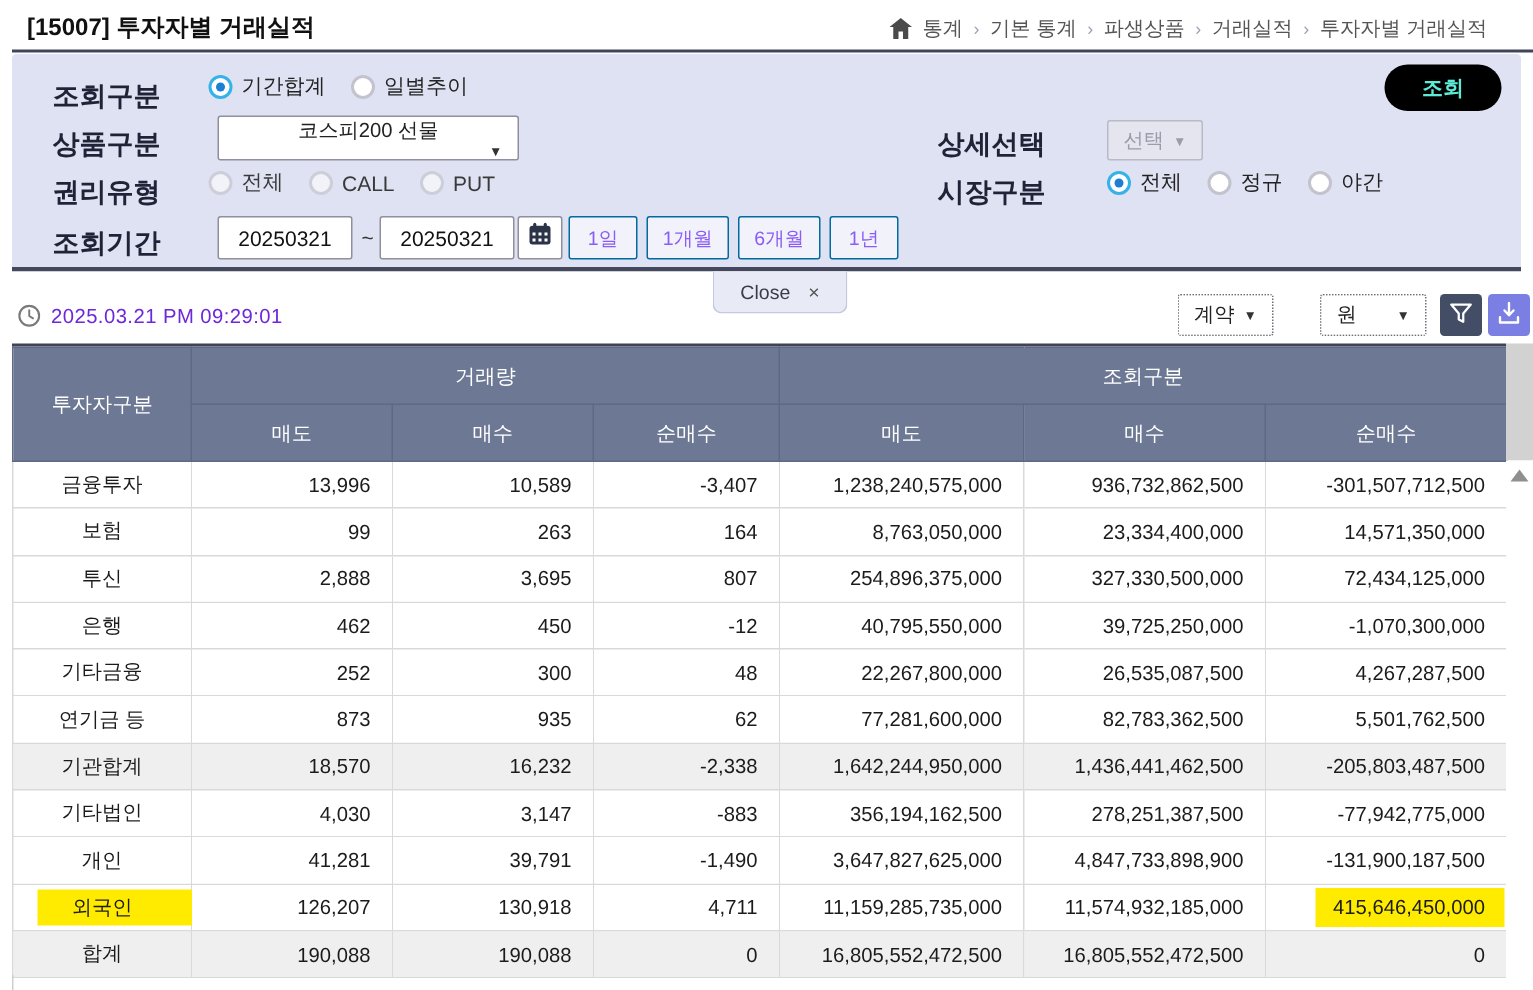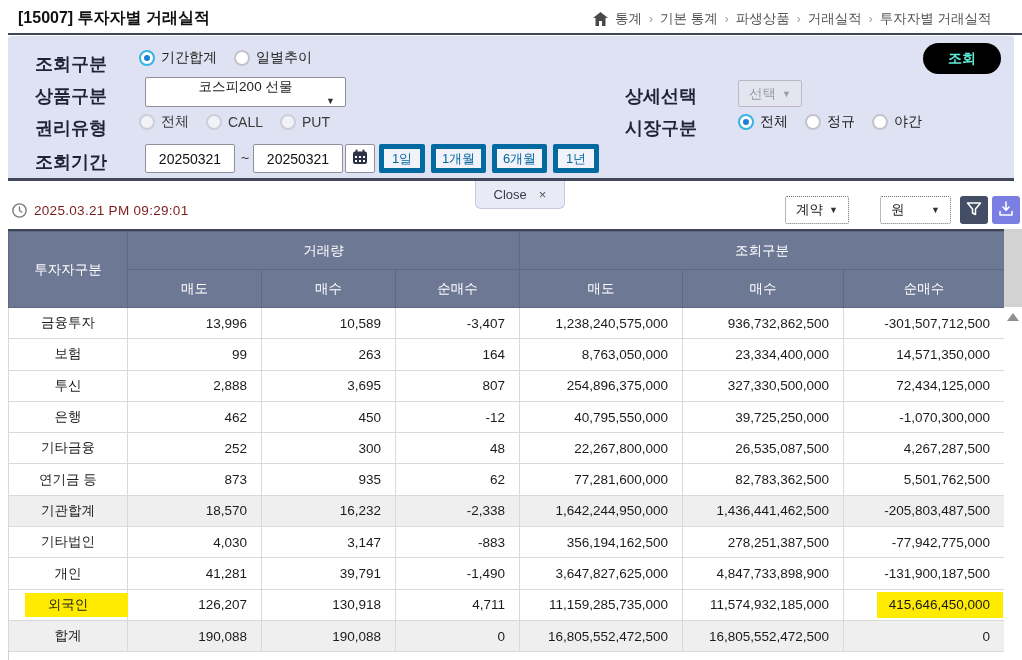--- a/index.html
+++ b/index.html
@@ -32,35 +32,35 @@
   .select-box.disabled { background:#e4e5ef; border-color:#b9bac6; color:#9b9ca9; }
   .select-box.disabled .caret { color:#9b9ca9; }
   .select-box.dotted { border:1px dotted #6f6f7a; }
 
   .txt-input { position:absolute; background:#fff; border:1px solid #8f909c; border-radius:2px;
     font-size:14px; color:#111; text-align:center; font-family:"Liberation Sans",sans-serif; }
   .tilde { position:absolute; font-size:14px; color:#333; }
   .icon-btn { position:absolute; background:#fff; border:1px solid #8f909c; border-radius:2px;
     display:flex; align-items:center; justify-content:center; cursor:pointer; }
   .quick-btns { position:absolute; display:flex; gap:6px; }
-  .quick-btn { height:29px; background:#f2f3fa; border:5px solid #0369a1; border-radius:2px;
-    font-size:13px; color:#0369a1; display:flex; align-items:center; justify-content:center; cursor:pointer; }
+  .quick-btn { height:29px; background:#f2f3fa; border:1px solid #0369a1; border-radius:2px;
+    font-size:13px; color:#8b5cf6; display:flex; align-items:center; justify-content:center; cursor:pointer; }
   .submit-btn { position:absolute; left:915px; top:7px; width:78px; height:31px; background:#000; color:#5eead4;
     border:none; border-radius:17px; font-size:14px; font-weight:700; cursor:pointer;
     font-family:"Liberation Sans",sans-serif; }
 
   
   .close-tab { position:absolute; left:475px; top:181px; width:90px; height:28px;
     background:#e8eaf6; border:1px solid #c4c8e0; border-top:none; border-radius:0 0 6px 6px;
     display:flex; align-items:center; justify-content:center; gap:12px; font-size:13px; color:#3c3c46; cursor:pointer; }
   .close-x { color:#555; font-size:13px; }
 
   
   .clock-ico { position:absolute; left:12px; top:203px; }
-  .timestamp { position:absolute; left:34px; top:203px; font-size:13.5px; color:#7f1d1d; letter-spacing:0.3px; }
+  .timestamp { position:absolute; left:34px; top:203px; font-size:13.5px; color:#6d28d9; letter-spacing:0.3px; }
   .sq-btn { position:absolute; top:196px; width:28px; height:28px; border-radius:3px; border:none;
     display:flex; align-items:center; justify-content:center; cursor:pointer; }
   .filter-btn { left:960px; background:#434e66; }
   .dl-btn { left:992px; background:#7b7ee2; }
 
   
   .tbl-wrap { position:absolute; left:8px; top:229px; width:996px; border-top:2px solid #3e4456; }
   table { border-collapse:collapse; table-layout:fixed; width:996px; }
   thead th { background:#6d7994; color:#fff; font-weight:400; font-size:13.5px;
     border:1px solid #5e6a84; height:38px; }

